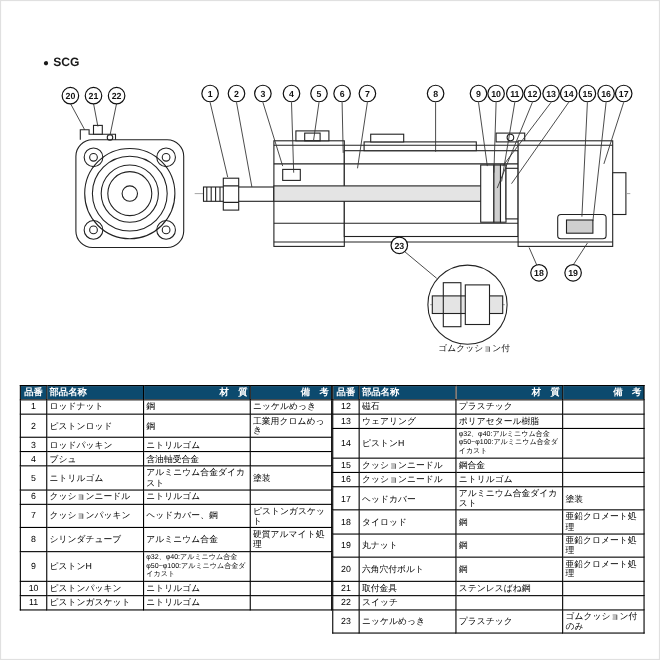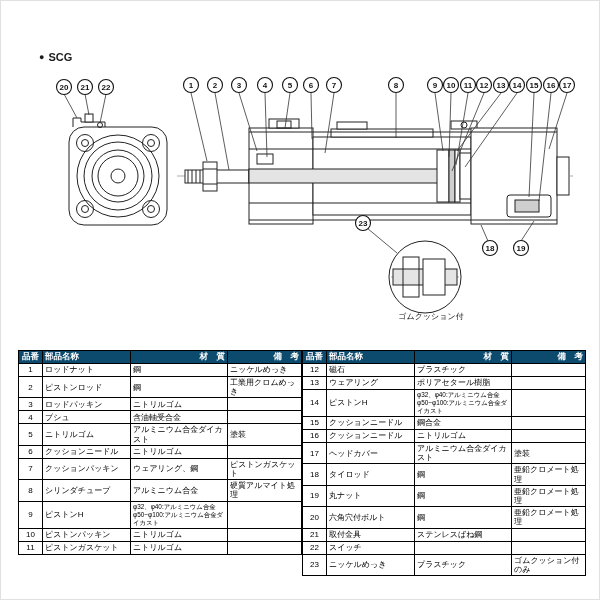--- a/index.html
+++ b/index.html
@@ -299,21 +299,21 @@
           </tr>
         <tr>
             <td class="c-no">6</td>
             <td class="c-name">クッションニードル</td>
             <td class="c-mat">ニトリルゴム</td>
             <td class="c-rem"></td>
           </tr>
         <tr>
             <td class="c-no">7</td>
             <td class="c-name">クッションパッキン</td>
-            <td class="c-mat">ウェアリング、鋼</td>
+            <td class="c-mat">ヘッドカバー、鋼</td>
             <td class="c-rem">ピストンガスケット</td>
           </tr>
         <tr>
             <td class="c-no">8</td>
             <td class="c-name">シリンダチューブ</td>
             <td class="c-mat">アルミニウム合金</td>
             <td class="c-rem">硬質アルマイト処理</td>
           </tr>
         <tr>
             <td class="c-no">9</td>

